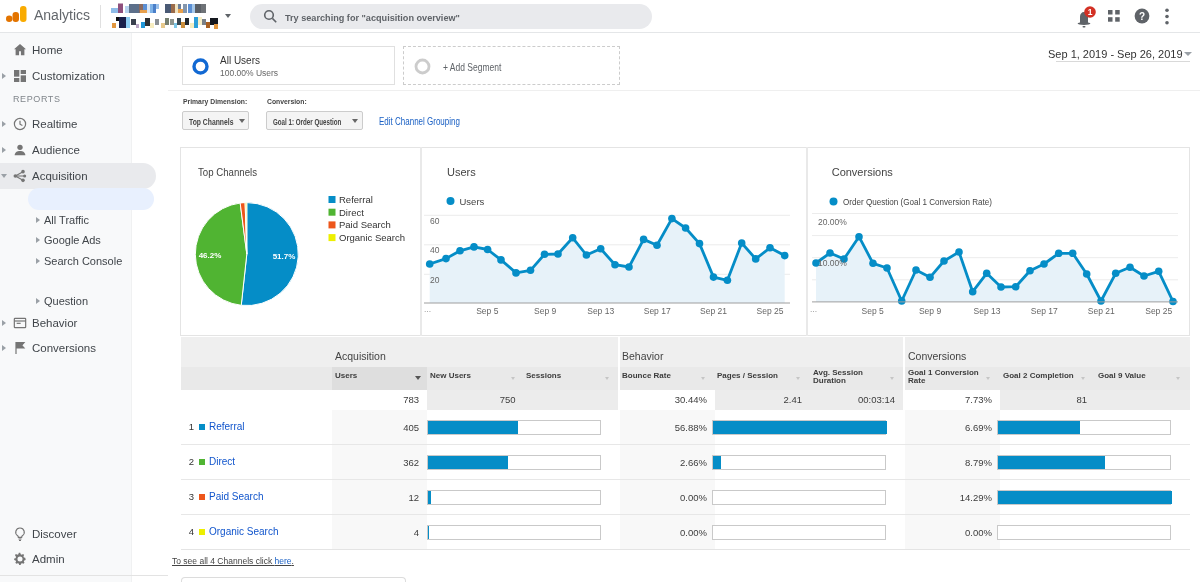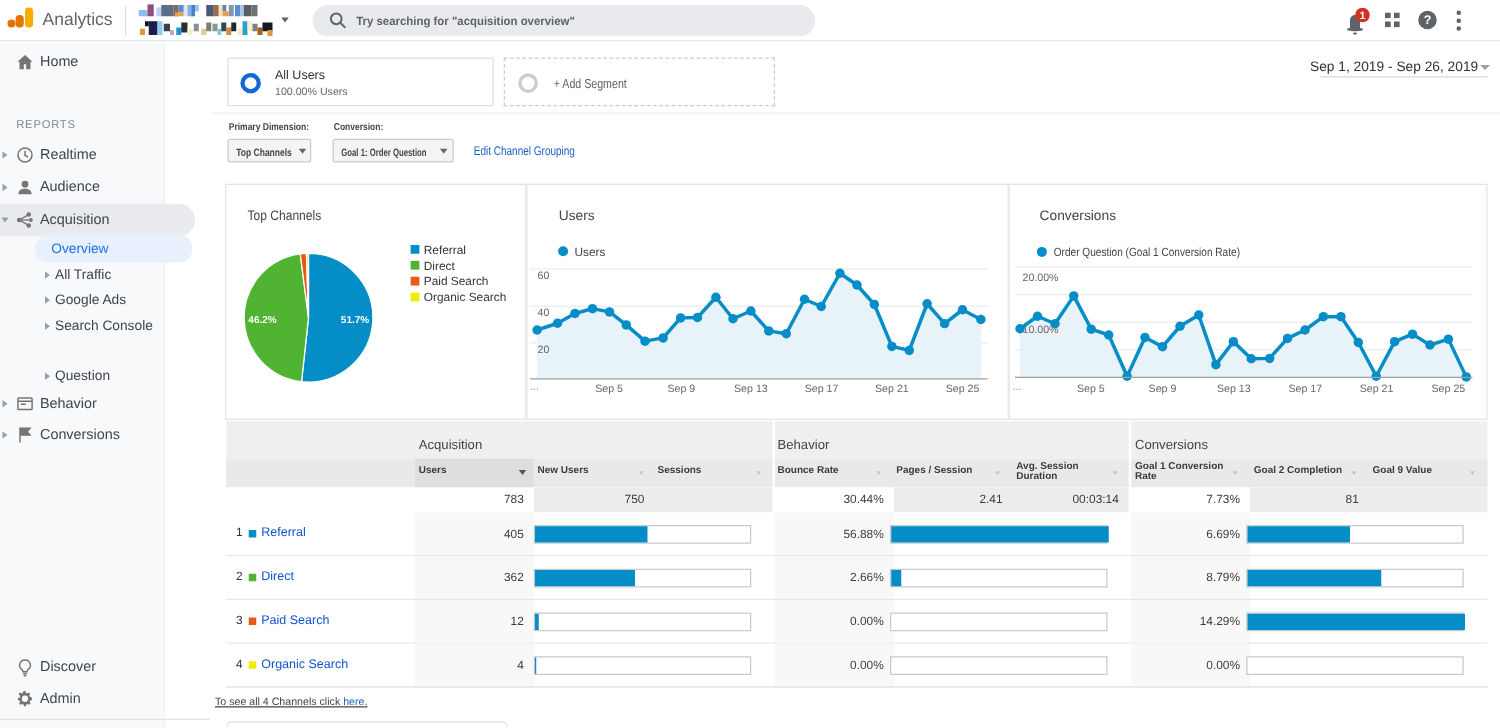--- a/index.html
+++ b/index.html
@@ -132,20 +132,32 @@
   </svg>
 </div>
 
 <div id="sidebar">
   <div class="nav-item" style="top:4px">
     <svg class="ico" viewBox="0 0 24 24">
         <path d="M12 3 L3 11 h2.4 v9 h5.2 v-6 h2.8 v6 h5.2 v-9 H21 Z" fill="#757575"></path>
       </svg>
     <span class="txt">Home</span>
   </div>
+  <div class="nav-item" style="top:30px">
+    <span class="car"></span>
+    <svg class="ico" viewBox="0 0 24 24">
+        <g fill="#757575">
+          <rect x="3" y="3" width="8" height="10"></rect>
+          <rect x="13" y="3" width="8" height="6"></rect>
+          <rect x="3" y="15" width="8" height="6"></rect>
+          <rect x="13" y="11" width="8" height="10"></rect>
+        </g>
+      </svg>
+    <span class="txt">Customization</span>
+  </div>
   <div style="position:absolute;left:13px;top:61px;font-size:9px;color:#80868b;letter-spacing:0.6px;">REPORTS</div>
   <div class="nav-item" style="top:78px">
     <span class="car"></span>
     <svg class="ico" viewBox="0 0 24 24">
         <circle cx="12" cy="12" r="8.4" fill="none" stroke="#757575" stroke-width="1.8"></circle>
         <path d="M12 7 v5.4 l3.6 2" fill="none" stroke="#757575" stroke-width="1.8"></path>
       </svg>
     <span class="txt">Realtime</span>
   </div>
   <div class="nav-item" style="top:104px">
@@ -170,23 +182,20 @@
         <g fill="#757575">
           <circle cx="5" cy="12" r="2.7"></circle>
           <circle cx="16.5" cy="5.5" r="2.7"></circle>
           <circle cx="19" cy="12" r="2.3"></circle>
           <circle cx="16.5" cy="18.5" r="2.7"></circle>
         </g>
       </svg>
     <span class="txt">Acquisition</span>
   </div>
   <div style="position:absolute;left:28px;top:155px;width:126px;height:22px;background:#e8f0fe;border-radius:11px;"></div>
-  <div class="sub-item" style="top:156px">
-      <span class="txt" style="left:41px;color:#1a73e8;">Overview</span>
-    </div>
   <div class="sub-item" style="top:176.6px">
       <span class="car"></span>
       <span class="txt">All Traffic</span>
     </div>
   <div class="sub-item" style="top:217.7px">
       <span class="car"></span>
       <span class="txt">Search Console</span>
     </div>
   <div class="sub-item" style="top:197.2px">
       <span class="car"></span>

